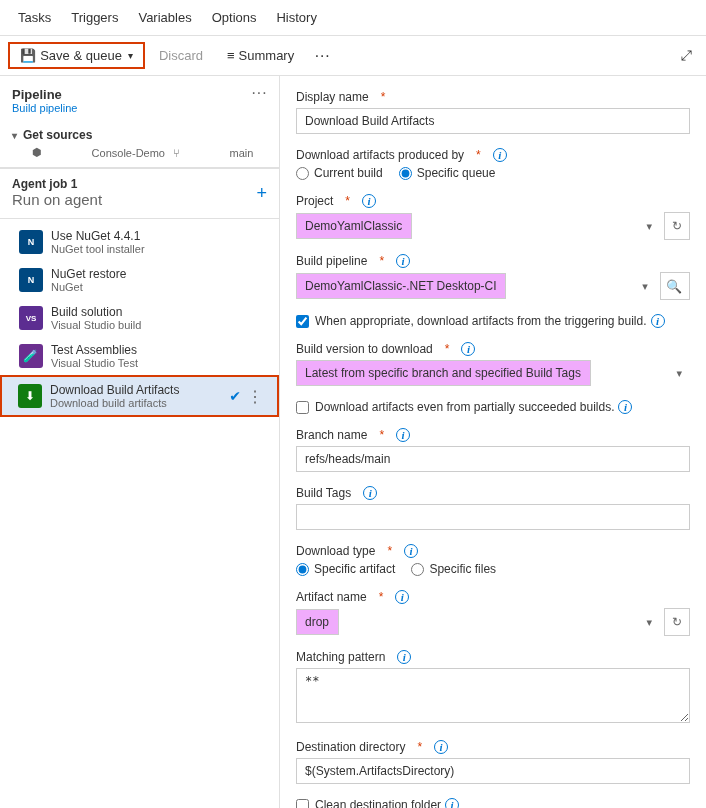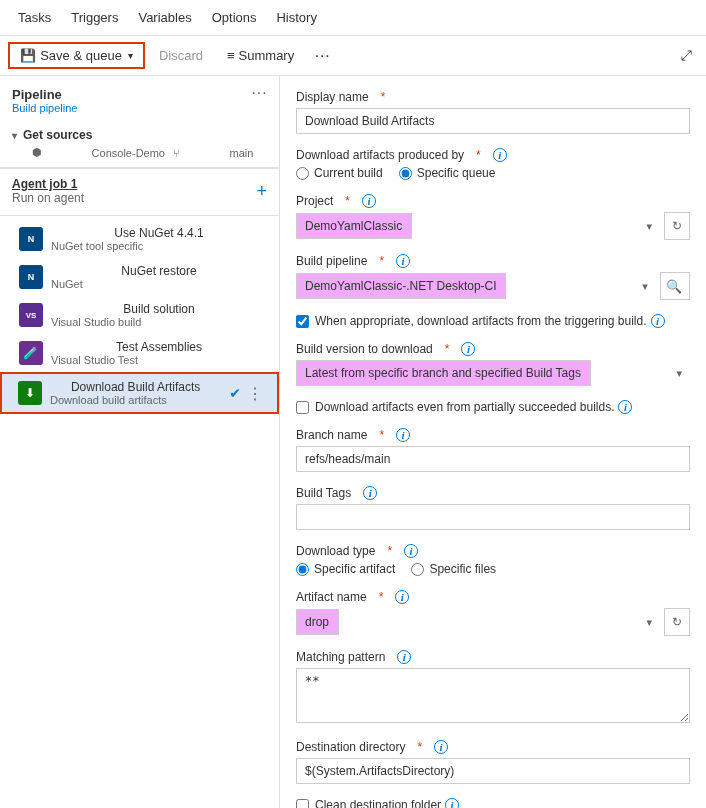--- a/index.html
+++ b/index.html
@@ -24,30 +24,30 @@
     .pipeline-subtitle { font-size: 11px; color: #0078d4; cursor: pointer; }
     .pipeline-more { float: right; cursor: pointer; color: #666; font-size: 16px; margin-top: -2px; }
 
     .get-sources { padding: 8px 12px; border-bottom: 1px solid #e0e0e0; }
     .section-header { display: flex; align-items: center; gap: 6px; font-size: 12px; font-weight: 600; color: #333; margin-bottom: 4px; cursor: pointer; }
     .get-sources-meta { display: flex; align-items: center; gap: 8px; padding-left: 20px; }
     .meta-item { display: flex; align-items: center; gap: 3px; font-size: 11px; color: #666; padding-left: 42px; }
 
     .agent-job { padding: 8px 12px; border-bottom: 1px solid #e0e0e0; }
     .agent-job-header { display: flex; align-items: center; justify-content: space-between; margin-bottom: 2px; }
-    .agent-job-title { font-size: 12px; font-weight: 600; color: #333; text-decoration: underline; }
-    .agent-job-subtitle { font-size: 12px; color: #666; padding-left: 0; }
+    .agent-job-title { font-size: 12px; font-weight: 600; color: #333; }
+    .agent-job-subtitle { font-size: 15px; color: #666; padding-left: 0; }
     .add-btn { background: none; border: none; font-size: 18px; color: #0078d4; cursor: pointer; line-height: 1; }
 
     .task-list { padding: 4px 0; }
     .task-item { display: flex; align-items: center; padding: 6px 12px 6px 16px; cursor: pointer; gap: 8px; border-left: 3px solid transparent; }
     .task-item.selected { background: #dce7f5; border-left: 3px solid #0078d4; }
     .task-icon { width: 24px; height: 24px; border-radius: 3px; display: flex; align-items: center; justify-content: center; flex-shrink: 0; }
     .task-info { flex: 1; min-width: 0; }
-    .task-name { font-size: 12px; font-weight: 500; color: #333; white-space: nowrap; overflow: hidden; text-overflow: ellipsis; text-align: center; }
+    .task-name { font-size: 12px; font-weight: 500; color: #333; white-space: nowrap; overflow: hidden; text-overflow: ellipsis; }
     .task-sub { font-size: 11px; color: #666; white-space: nowrap; overflow: hidden; text-overflow: ellipsis; }
     .task-badges { display: flex; align-items: center; gap: 4px; }
     .badge-check { color: #0078d4; font-size: 14px; }
     .task-kebab { color: #666; cursor: pointer; font-size: 16px; padding: 0 2px; }
 
     
     .right-panel { flex: 1; overflow-y: auto; padding: 14px 16px; background: #fff; }
 
     .form-group { margin-bottom: 14px; }
     .form-label { font-size: 12px; color: #333; margin-bottom: 4px; display: flex; align-items: center; gap: 12px; }
@@ -136,21 +136,21 @@
         <button class="add-btn">+</button>
       </div>
     </div>
 
     <div class="task-list">
 
       <div class="task-item">
         <div class="task-icon" style="background:#004880; border-radius:3px; display:flex; align-items:center; justify-content:center; color:white; font-size:9px; font-weight:bold;">N</div>
         <div class="task-info">
           <div class="task-name">Use NuGet 4.4.1</div>
-          <div class="task-sub">NuGet tool specific</div>
+          <div class="task-sub">NuGet tool installer</div>
         </div>
       </div>
 
       <div class="task-item">
         <div class="task-icon" style="background:#004880; border-radius:3px; display:flex; align-items:center; justify-content:center; color:white; font-size:9px; font-weight:bold;">N</div>
         <div class="task-info">
           <div class="task-name">NuGet restore</div>
           <div class="task-sub">NuGet</div>
         </div>
       </div>

